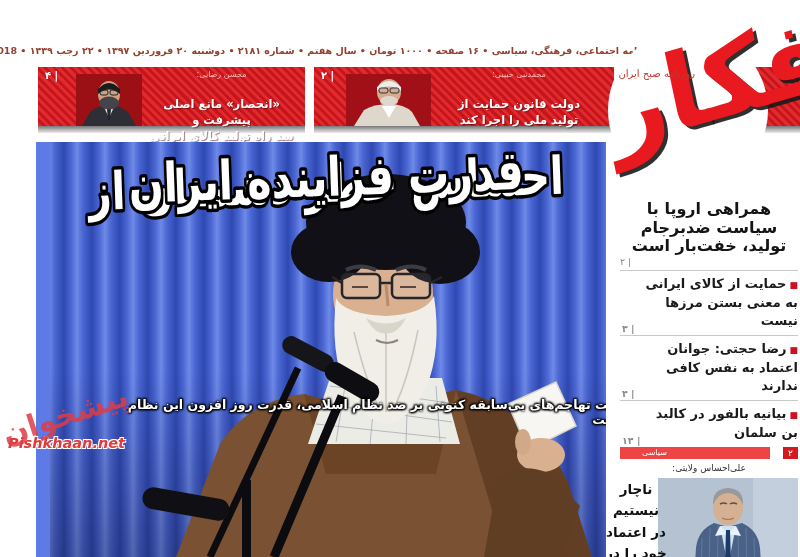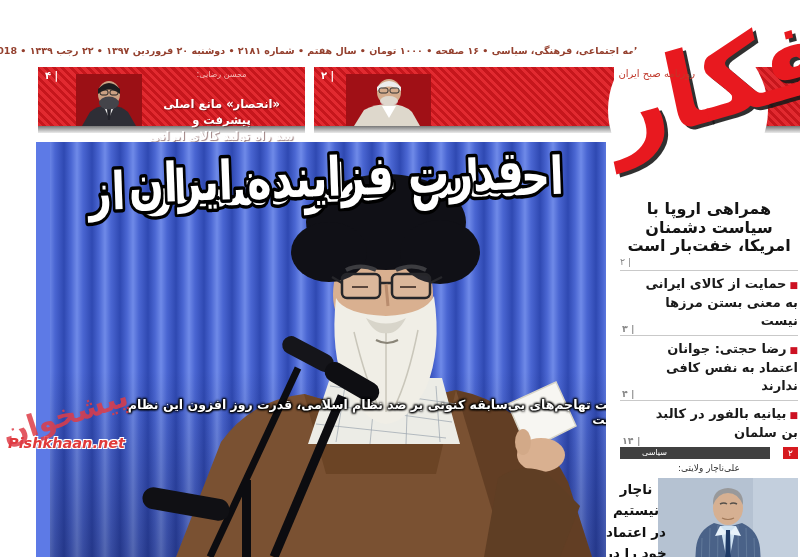--- a/index.html
+++ b/index.html
@@ -58,21 +58,21 @@
   
   .sidebar { position:absolute; left:620px; top:200px; width:178px; direction:rtl; }
   .lead-kicker { text-align:center; font-size:9px; color:#444; height:13px; }
   .lead-title { text-align:center; font-size:16px; font-weight:bold; color:#141414; line-height:18.5px; }
   .page-ref { direction:ltr; text-align:left; font-size:9.5px; color:#8a8a8a; height:12px; }
   .divider { border-top:1px solid #c9c9c9; margin:2px 0; }
   .sb-item { position:relative; padding:2px 0 3px 20px; font-size:13px; font-weight:bold; color:#1a1a1a; line-height:18px; text-align:right; }
   .sb-item .bullet { color:#cc1122; font-size:9px; margin-left:3px; }
   .sb-item .page-ref { position:absolute; left:2px; bottom:1px; }
   .section-bar-row { position:relative; height:12px; margin:2px 0 2px 0; }
-  .section-bar { position:absolute; left:0; right:28px; top:0; bottom:0; background:#404040; }
+  .section-bar { position:absolute; left:0; right:28px; top:0; bottom:0; background:#ef4444; }
   .section-label { position:absolute; left:22px; top:1px; font-size:8px; color:#fff; direction:rtl; }
   .section-page-box { position:absolute; right:0; top:0; width:15px; height:12px; background:#d6191f;
     color:#fff; font-size:9px; text-align:center; line-height:12px; }
   .velayati { position:relative; height:152px; }
   .v-kicker { text-align:center; font-size:9px; color:#333; height:15px; padding-top:2px; }
   .v-photo { position:absolute; right:0; top:17px; }
   .v-words { position:absolute; left:-16px; top:18px; width:64px; }
   .v-word { font-size:13.5px; font-weight:bold; color:#111; text-align:center; line-height:21.5px; white-space:nowrap; }
 </style>
 </head>
@@ -114,20 +114,27 @@
     <svg class="banner-photo" style="left:32px;" width="85" height="52" viewBox="0 0 85 52">
       <rect x="0" y="0" width="85" height="52" fill="#a01016"></rect>
       <path d="M8,52 L18,36 Q28,30 43,30 Q58,30 66,38 L74,52 Z" fill="#ded8cc"></path>
       <polygon points="36,32 50,32 43,44" fill="#ffffff"></polygon>
       <ellipse cx="43" cy="18" rx="12" ry="13" fill="#d4ab8c"></ellipse>
       <path d="M31,13 Q43,1 55,13 L55,17 Q43,8 31,17 Z" fill="#ececec"></path>
       <ellipse cx="43" cy="27" rx="9" ry="5" fill="#e0dcd4" opacity="0.9"></ellipse>
       <rect x="33" y="14" width="9" height="5" rx="2" fill="none" stroke="#333" stroke-width="1"></rect>
       <rect x="44" y="14" width="9" height="5" rx="2" fill="none" stroke="#333" stroke-width="1"></rect>
     </svg>
+    <div class="banner-text" style="right:15px; left:125px;">
+      <div class="banner-kicker">محمدنبی حبیبی:</div>
+      <div class="banner-title">
+        <span>دولت قانون حمایت از</span><br>
+        <span>تولید ملی را اجرا کند</span>
+      </div>
+    </div>
   </div>
 
   <div class="logo-circle"></div>
   <div class="logo">افكار</div>
   <div class="logo-sub">روزنامه صبح ایران</div>
 
   <div class="main-photo">
     <svg width="570" height="415" viewBox="0 0 570 415">
 
       <path d="M140,415 L185,300 Q215,258 268,252 L330,270 L420,248 Q492,262 532,340 L556,415 Z" fill="#7a5132"></path>
@@ -187,21 +194,21 @@
     </svg>
   </div>
 
   <div class="watermark">
     <div class="wm-fa">پیشخوان</div>
     <div class="wm-en">Pishkhaan.net</div>
   </div>
 
   <div class="sidebar">
     <div class="lead">
-      <div class="lead-title">همراهی اروپا با سیاست دشمنان امریکا، خفت‌بار است</div>
+      <div class="lead-title">همراهی اروپا با سیاست ضدبرجام تولید، خفت‌بار است</div>
       <div class="page-ref">۲ |</div>
     </div>
     <div class="divider"></div>
 
     <div class="sb-item">
       <span class="bullet">■</span><span>حمایت از کالای ایرانی به معنی بستن مرزها نیست</span>
       <div class="page-ref">۳ |</div>
     </div>
     <div class="divider"></div>
 
@@ -217,21 +224,21 @@
     </div>
 
     <div class="section-bar-row">
       <div class="section-bar">
         <span class="section-label">سیاسی</span>
       </div>
       <div class="section-page-box">۲</div>
     </div>
 
     <div class="velayati">
-      <div class="v-kicker">علی‌ناچار ولایتی:</div>
+      <div class="v-kicker">علی‌احساس ولایتی:</div>
       <svg class="v-photo" width="140" height="133" viewBox="0 0 140 133">
         <rect x="0" y="0" width="140" height="133" fill="#b5c2d2"></rect>
         <rect x="95" y="0" width="45" height="133" fill="#c3cfdd"></rect>
         <rect x="50" y="98" width="40" height="35" fill="#3c4c66"></rect>
         <path d="M34,133 L38,70 Q40,52 56,45 L70,49 L84,45 Q100,52 102,70 L106,133 Z" fill="#4a6288"></path>
         <path d="M44,60 L42,133 M52,50 L50,133 M60,47 L59,133 M80,47 L81,133 M88,50 L90,133 M96,60 L98,133" stroke="#68809f" stroke-width="0.8" fill="none"></path>
         <polygon points="62,48 78,48 70,88" fill="#cfe2f2"></polygon>
         <polygon points="62,48 70,56 57,58" fill="#e8f2fa"></polygon>
         <polygon points="78,48 70,56 83,58" fill="#e8f2fa"></polygon>
         <polygon points="68,52 72,52 73,86 70,92 67,86" fill="#1e3a66"></polygon>

